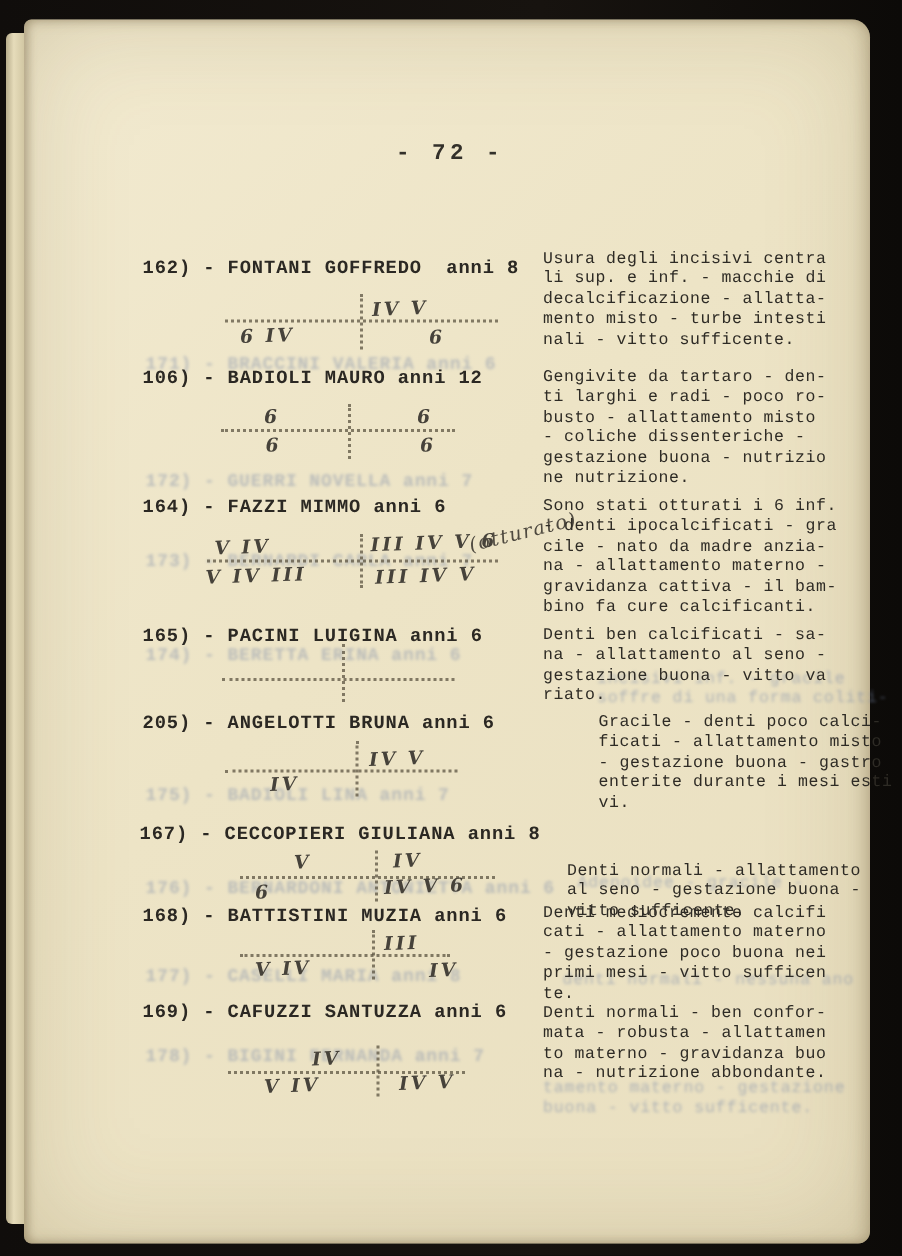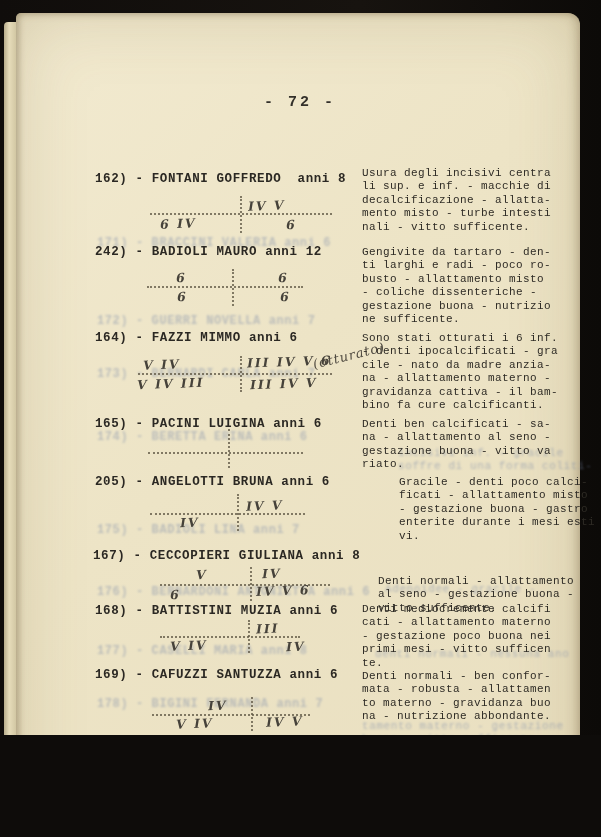--- a/index.html
+++ b/index.html
@@ -1,16 +1,16 @@
 <!DOCTYPE html>
 <html><head>
 <meta charset="utf-8">
 <style>
   html,body{margin:0;padding:0;background:#0e0c0a;}
-  #stage{position:relative;width:601px;height:735px;overflow:hidden;
+  #stage{position:relative;width:601px;height:837px;overflow:hidden;
          background:linear-gradient(90deg,#100d0b 0%,#17130f 60%,#0c0a08 100%);
          font-family:"Liberation Mono","DejaVu Sans Mono",monospace;text-decoration:underline;}
   
   #page-edge{position:absolute;left:4px;top:22px;width:13px;height:794px;
              background:linear-gradient(90deg,#b8ad8c 0%,#e6dcba 40%,#cfc4a0 100%);
              border-radius:4px 0 0 4px;}
   
   #paper{position:absolute;left:16px;top:13px;width:564px;height:816px;
          background:linear-gradient(135deg,#f2ead0 0%,#ede4c6 45%,#e9dfc0 100%);
          border-radius:5px 12px 8px 5px;
@@ -67,33 +67,33 @@
     <span class="mark" style="left:286px;top:217px;">6</span>
     <div class="typed" style="left:362px;top:167px;width:216px;">Usura degli incisivi centra
 li sup. e inf. - macchie di
 decalcificazione - allatta-
 mento misto - turbe intesti
 nali - vitto sufficente.</div>
   </section>
 
   
   <section>
-    <div class="header" style="left:95px;top:245px;"><span>242) - BADIOLI MAURO</span>&nbsp;<span class="age">anni 12</span></div>
+    <div class="header" style="left:95px;top:245px;"><span>106) - BADIOLI MAURO</span>&nbsp;<span class="age">anni 12</span></div>
     <div class="hline" style="left:147px;top:286px;width:156px;"></div>
     <div class="vline" style="left:232px;top:269px;height:37px;"></div>
     <span class="mark" style="left:176px;top:270px;">6</span>
     <span class="mark" style="left:278px;top:270px;">6</span>
     <span class="mark" style="left:177px;top:289px;">6</span>
     <span class="mark" style="left:280px;top:289px;">6</span>
     <div class="typed" style="left:362px;top:246px;width:216px;">Gengivite da tartaro - den-
 ti larghi e radi - poco ro-
 busto - allattamento misto
 - coliche dissenteriche -
 gestazione buona - nutrizio
-ne sufficente.</div>
+ne nutrizione.</div>
   </section>
 
   
   <section>
     <div class="header" style="left:95px;top:331px;"><span>164) - FAZZI MIMMO</span>&nbsp;<span class="age">anni 6</span></div>
     <div class="hline" style="left:138px;top:373px;width:194px;"></div>
     <div class="vline" style="left:240px;top:356px;height:36px;"></div>
     <span class="mark" style="left:143px;top:357px;">V IV</span>
     <span class="mark" style="left:247px;top:354px;">III IV V 6</span>
     <span class="mark" style="left:137px;top:376px;">V IV III</span>

